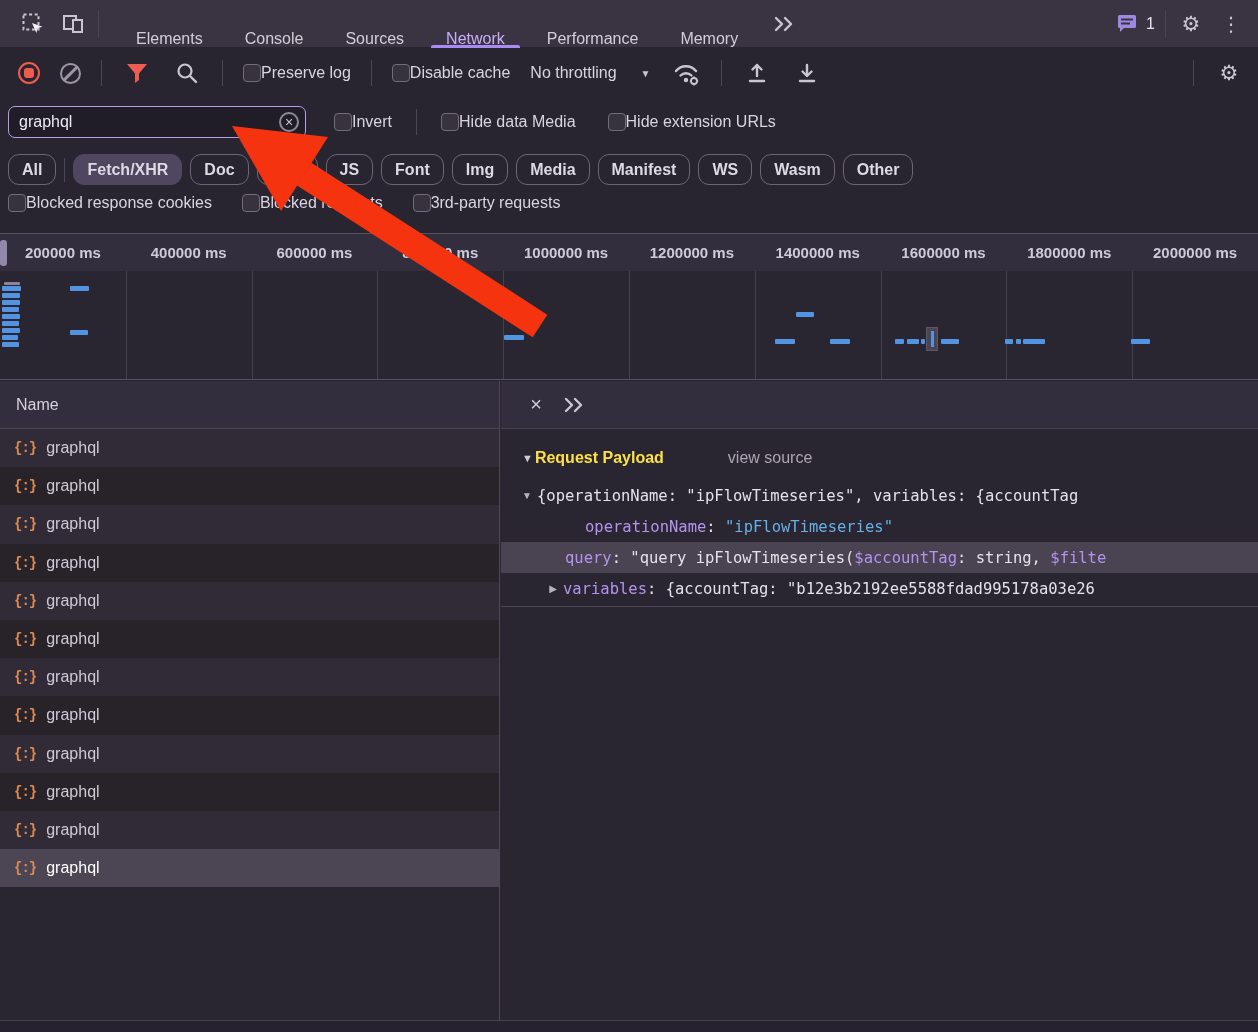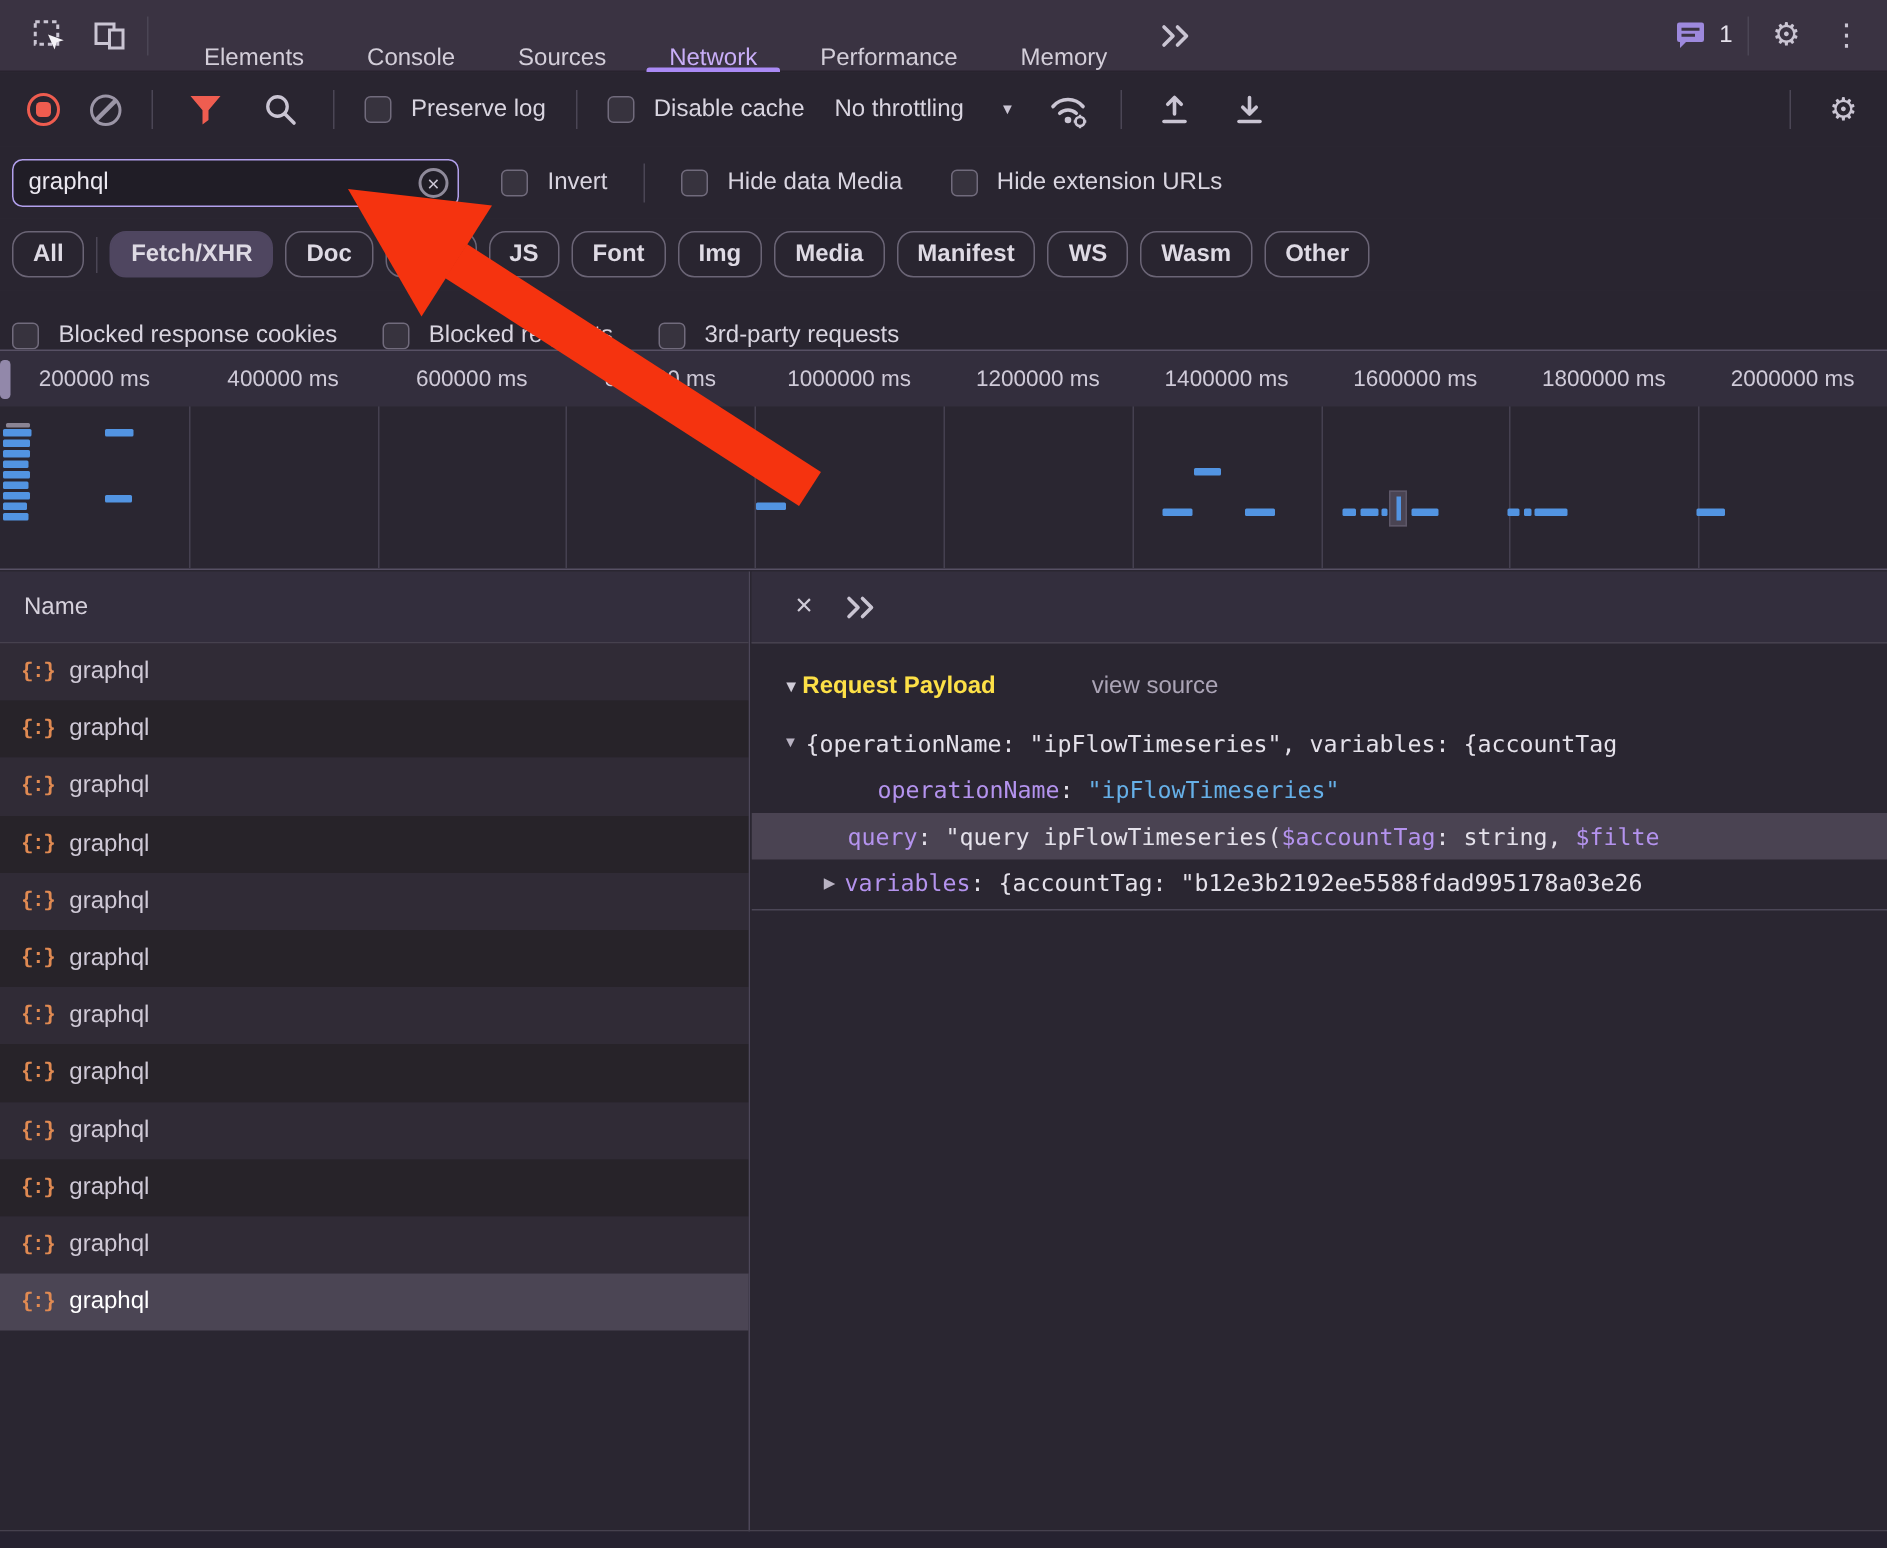--- a/index.html
+++ b/index.html
@@ -24,21 +24,21 @@
   .tab.sel::after { content:""; position:absolute; left:6px; right:6px; bottom:0; height:3px; background:#aa8af5; border-radius:2px 2px 0 0; }
   #issues-counter { display:flex; align-items:center; gap:8px; font-size:16px; color:#e6e2ec; }
 
   
   #toolbar { position:absolute; left:0; top:49px; width:1258px; height:48px;
     background:#292530; display:flex; align-items:center; padding:0 14px 0 18px; gap:20px; }
   .rec { width:22px; height:22px; border:2.5px solid #ee5c4f; border-radius:50%; position:relative; flex:none; }
   .rec::after { content:""; position:absolute; inset:4px; background:#ee5c4f; border-radius:3px; }
   .block { width:21px; height:21px; border:2.5px solid #9b95a6; border-radius:50%; position:relative; flex:none; }
   .block::after { content:""; position:absolute; left:-1px; right:-1px; top:50%; margin-top:-1px; height:2.5px; background:#9b95a6; transform:rotate(-45deg); }
-  .cb-wrap { display:flex; align-items:center; gap:13px; font-size:16px; color:#d9d5e0; flex:none; cursor:default; }
+  .cb-wrap { display:flex; align-items:center; gap:0; font-size:16px; color:#d9d5e0; flex:none; cursor:default; }
   .checkbox { width:18px; height:18px; border:1.5px solid #716b7c; border-radius:4px; background:#37333e; flex:none; }
   #throttling { display:flex; align-items:center; gap:24px; font-size:16px; color:#d9d5e0; flex:none; }
   #throttling .caret { font-size:10px; color:#cac5d3; }
 
   
   #filter-row { position:absolute; left:0; top:98px; width:1258px; height:47px;
     background:#292530; display:flex; align-items:center; padding-left:8px; }
   #filter-box { position:relative; width:298px; height:32px; flex:none; }
   #filter-input { width:100%; height:100%; background:#201d26; border:1.5px solid #b2a0ec; border-radius:7px;
     color:#ece9f1; font-size:16px; font-family:"Liberation Sans",sans-serif; padding:0 36px 0 10px; outline:none; }
@@ -47,26 +47,26 @@
 
   
   #chips-row { position:absolute; left:0; top:146px; width:1258px; height:47px;
     background:#292530; display:flex; align-items:center; padding-left:8px; gap:8px; }
   .chip { border:1.5px solid #6b6576; border-radius:11px; padding:0 13px; height:31px; display:flex; align-items:center;
     font-size:16px; font-weight:bold; color:#dedae4; flex:none; cursor:default; }
   .chip.sel { background:#4f4660; border-color:#4f4660; }
 
   
   #extra-filters { position:absolute; left:0; top:194px; width:1258px; height:39px;
-    background:#292530; display:flex; align-items:flex-end; padding-left:8px; gap:30px; }
+    background:#292530; display:flex; align-items:flex-start; padding-left:8px; gap:30px; }
 
   
   #timeline { position:absolute; left:0; top:233px; width:1258px; height:147px;
     background:#2a2631; border-top:1px solid #575064; border-bottom:1px solid #575064; overflow:hidden; }
-  #tl-header { position:absolute; left:0; top:0; width:1258px; height:37px; background:#332e3d; }
+  #tl-header { position:absolute; left:0; top:0; width:1258px; height:37px; background:#332e3d;font-weight:bold; }
   .tl-cell { position:absolute; top:0; height:37px; display:flex; align-items:center; justify-content:center;
     font-size:15px; color:#cfcad8; }
   .tl-grid { position:absolute; top:0; bottom:0; width:1px; background:#454050; }
   .tl-bar { position:absolute; height:5px; border-radius:1px; }
   #tl-cap { position:absolute; height:3px; background:#8a8494; border-radius:1px; }
   #tl-pill { position:absolute; left:0; top:6px; width:7px; height:26px; background:#9288aa; border-radius:3px; }
   #tl-marker { position:absolute; width:12px; height:24px; background:#4a4453; border:1px solid #5d5768; }
   #tl-marker::after { content:""; position:absolute; left:4px; top:3px; width:3px; height:16px; background:#5294e2; }
 
   

